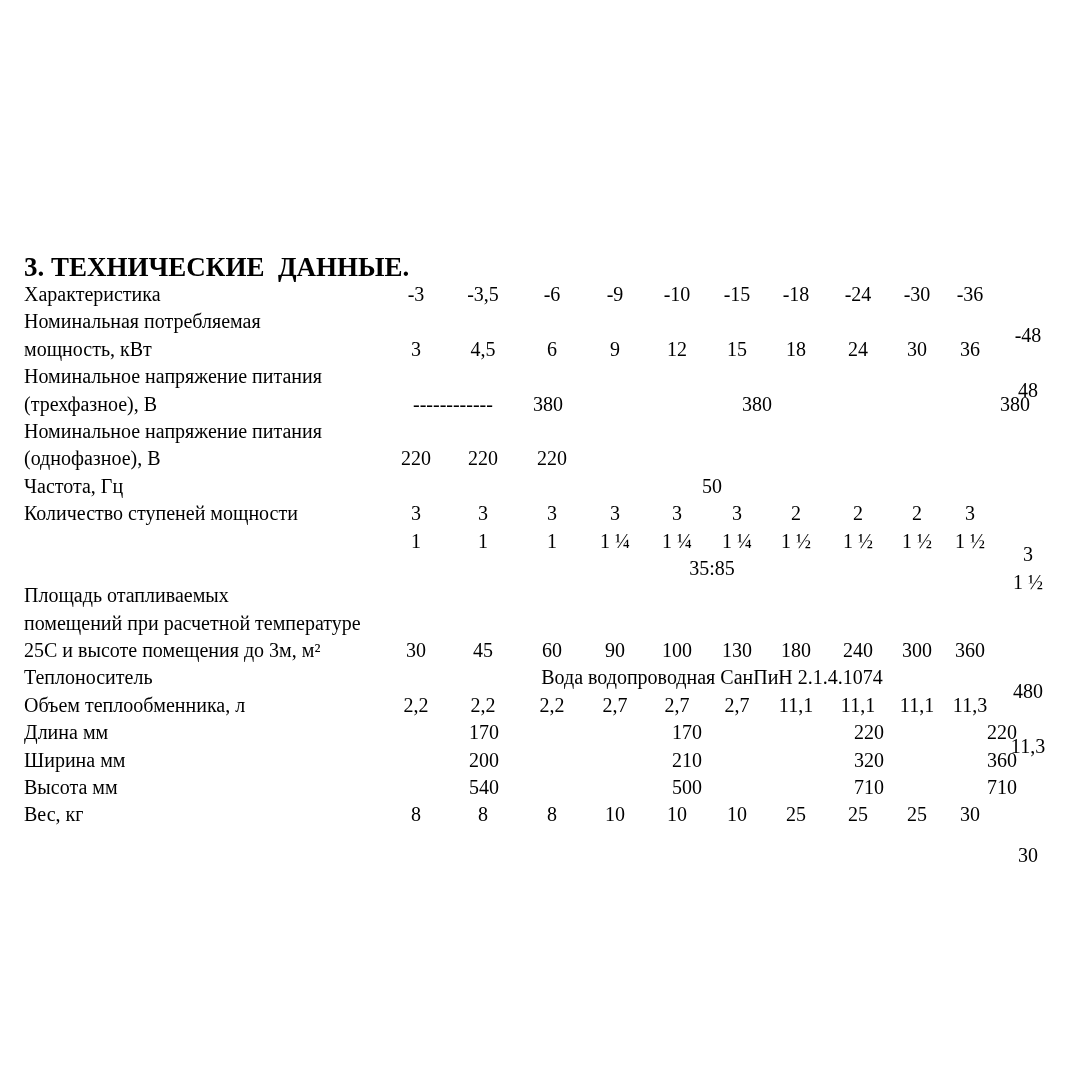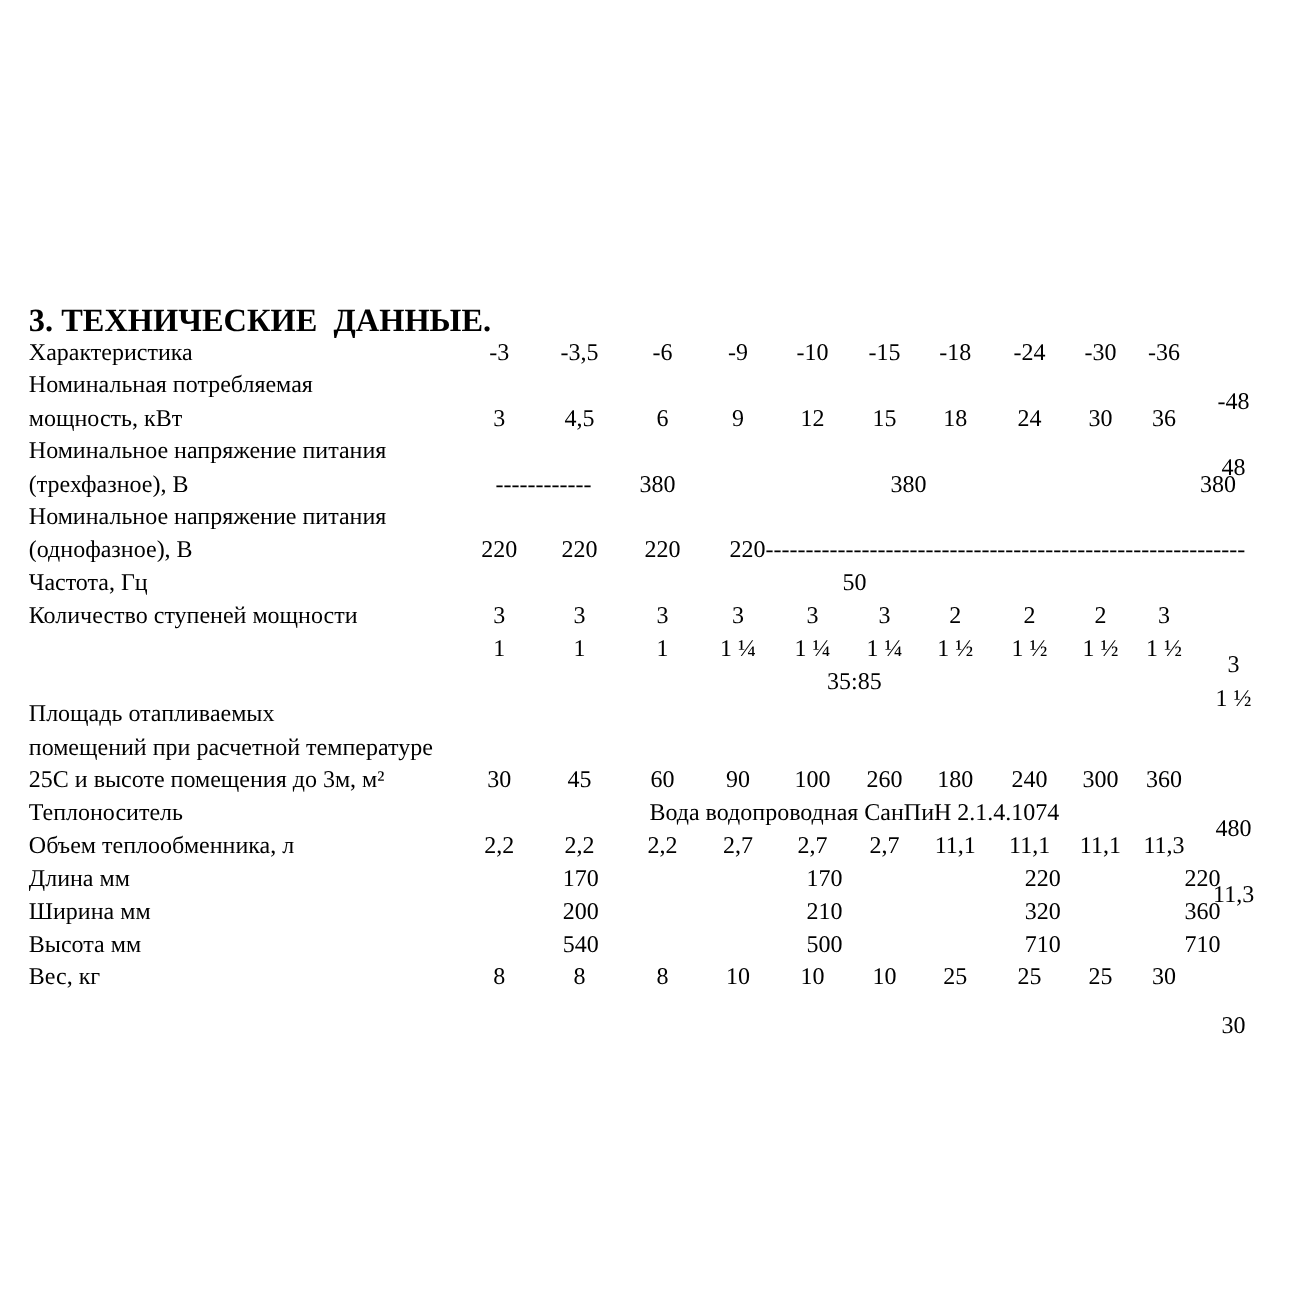--- a/index.html
+++ b/index.html
@@ -119,21 +119,20 @@
           <span class="cell s-v380c">380</span>
         </div>
         <div class="row">
           <span class="label">Номинальное напряжение питания</span>
         </div>
         <div class="row">
           <span class="label">(однофазное), В</span>
           <span class="cell s-c1">220</span>
           <span class="cell s-c2">220</span>
           <span class="cell s-c3">220</span>
-          <span class="cell s-run220">220------------------------------------------------------------</span>
         </div>
         <div class="row">
           <span class="label">Частота, Гц</span>
           <span class="cell s-mid">50</span>
         </div>
         <div class="row">
           <span class="label">Количество ступеней мощности</span>
           <span class="cell s-c1">3</span>
           <span class="cell s-c2">3</span>
           <span class="cell s-c3">3</span>
@@ -168,21 +167,21 @@
         <div class="row">
           <span class="label">помещений при расчетной температуре</span>
         </div>
         <div class="row">
           <span class="label">25С и высоте помещения до 3м, м²</span>
           <span class="cell s-c1">30</span>
           <span class="cell s-c2">45</span>
           <span class="cell s-c3">60</span>
           <span class="cell s-c4">90</span>
           <span class="cell s-c5">100</span>
-          <span class="cell s-c6">260</span>
+          <span class="cell s-c6">130</span>
           <span class="cell s-c7">180</span>
           <span class="cell s-c8">240</span>
           <span class="cell s-c9">300</span>
           <span class="cell s-c10">360</span>
           <span class="cell s-c11">480</span>
         </div>
         <div class="row">
           <span class="label">Теплоноситель</span>
           <span class="cell s-mid">Вода водопроводная СанПиН 2.1.4.1074</span>
         </div>

